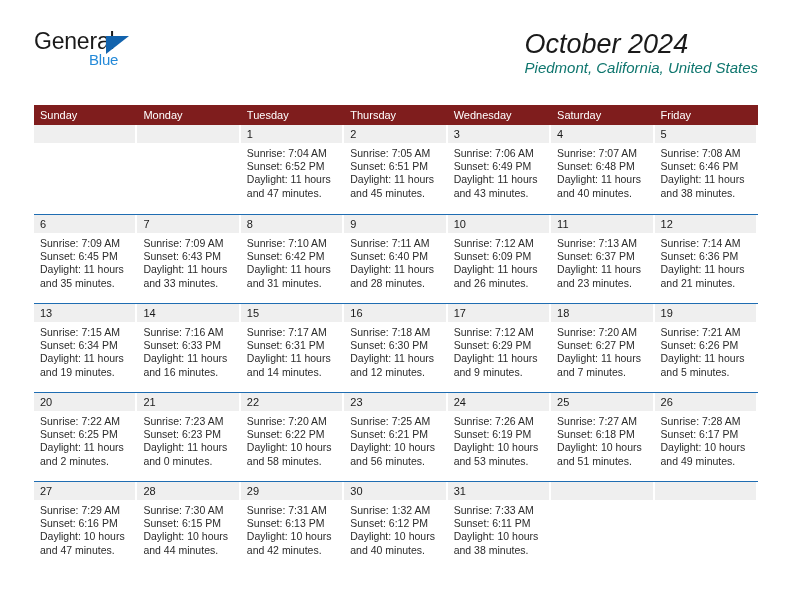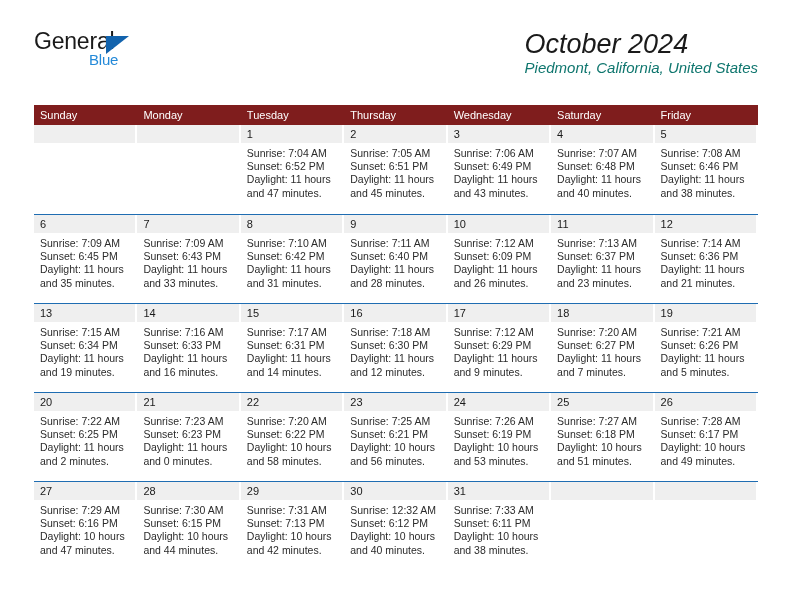--- a/index.html
+++ b/index.html
@@ -503,31 +503,31 @@
               <div class="day-line">Daylight: 10 hours</div>
               <div class="day-line">and 44 minutes.</div>
             </div>
           </div>
           <div class="day-cell">
             <div class="day-number-band">
               <div class="day-number">29</div>
             </div>
             <div class="day-body">
               <div class="day-line">Sunrise: 7:31 AM</div>
-              <div class="day-line">Sunset: 7:13 PM</div>
+              <div class="day-line">Sunset: 6:13 PM</div>
               <div class="day-line">Daylight: 10 hours</div>
               <div class="day-line">and 42 minutes.</div>
             </div>
           </div>
           <div class="day-cell">
             <div class="day-number-band">
               <div class="day-number">30</div>
             </div>
             <div class="day-body">
-              <div class="day-line">Sunrise: 12:32 AM</div>
+              <div class="day-line">Sunrise: 1:32 AM</div>
               <div class="day-line">Sunset: 6:12 PM</div>
               <div class="day-line">Daylight: 10 hours</div>
               <div class="day-line">and 40 minutes.</div>
             </div>
           </div>
           <div class="day-cell">
             <div class="day-number-band">
               <div class="day-number">31</div>
             </div>
             <div class="day-body">

